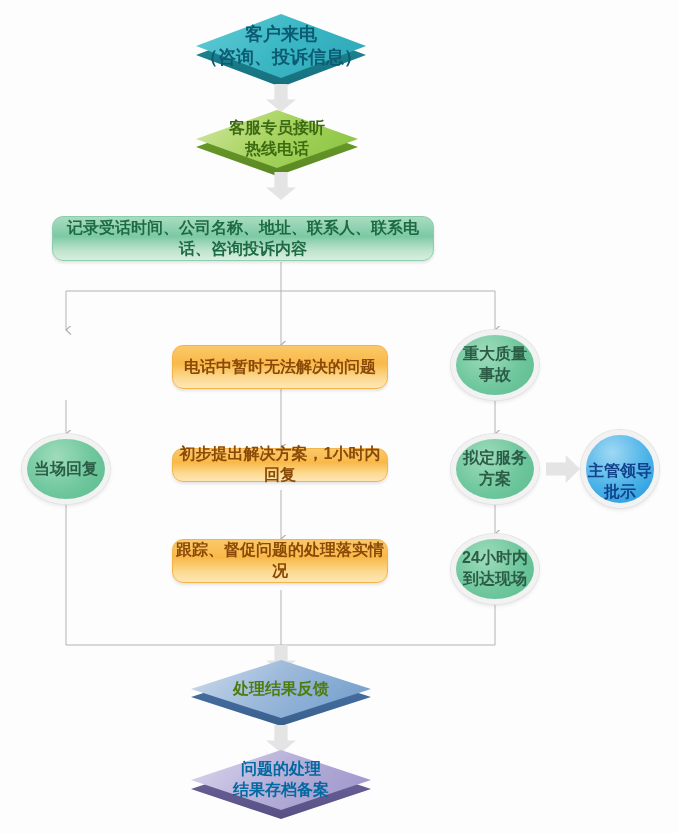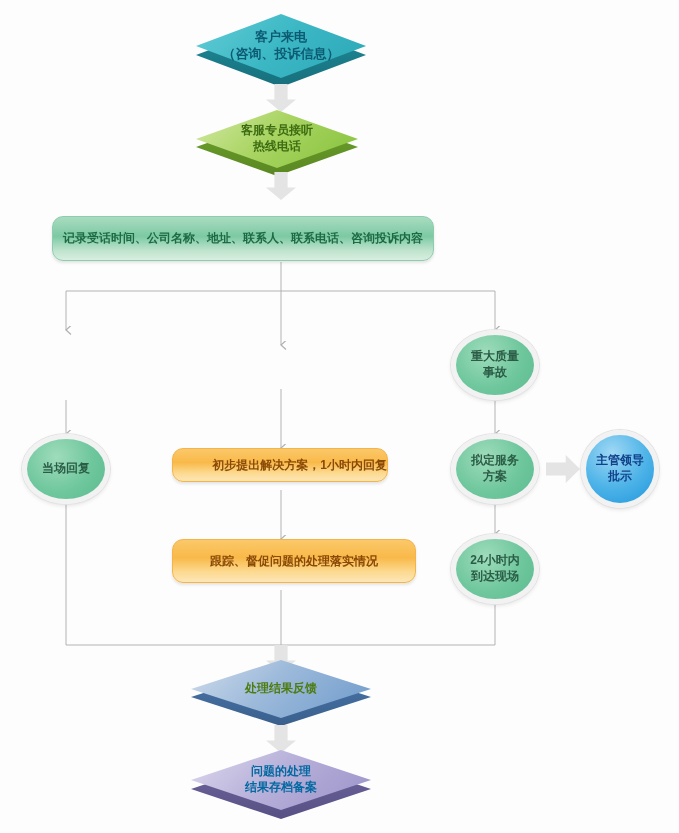--- a/index.html
+++ b/index.html
@@ -96,36 +96,37 @@
     background: radial-gradient(circle at 38% 30%, #9fdcbc 0%, #6fc79d 55%, #5cbb8e 100%);
     border: 5px solid #f2f2f2;
     color: #2b5d46;
     box-shadow: 0 0 0 1px #e2e2e2, 0 2px 4px rgba(0,0,0,.10);
   }
   .circ.blue {
     background: radial-gradient(circle at 38% 26%, #9fd8f4 0%, #4fb4e8 52%, #1f96dd 100%);
     border: 5px solid #f2f2f2;
     color: #11418a;
     box-shadow: 0 0 0 1px #e2e2e2, 0 2px 4px rgba(0,0,0,.10);
+    align-items: flex-end;
   }
 
   
   .blockarrow {
     position: absolute;
     background: #e4e4e4;
   }
   .blockarrow.down {
     clip-path: polygon(28% 0%, 72% 0%, 72% 55%, 100% 55%, 50% 100%, 0% 55%, 28% 55%);
   }
   .blockarrow.right {
     clip-path: polygon(0% 27%, 58% 27%, 58% 0%, 100% 50%, 58% 100%, 58% 73%, 0% 73%);
   }
 
-  .fs13 { font-size: 13px; }
-  .fs12 { font-size: 12px; }
+  .fs13 { font-size: 18px; }
+  .fs12 { font-size: 16px; }
 </style>
 </head>
 <body>
 
 <div id="stage">
 
   <svg id="wires" viewBox="0 0 679 833" width="679" height="833">
     <defs>
       <marker id="ar" markerWidth="9" markerHeight="9" refX="4.5" refY="6" orient="auto" markerUnits="userSpaceOnUse">
         <path d="M0,1 L4.5,6 L9,1" fill="none" stroke="#b0b0b0" stroke-width="1.2"></path>
@@ -170,20 +171,23 @@
 热线电话</div>
   </div>
 
   <div class="blockarrow down" style="left:266px; top:172px; width:30px; height:28px;"></div>
 
   <div class="rrect green fs12" style="left:52px; top:216px; width:382px; height:45px; color:#1d6b44;">
     <span>记录受话时间、公司名称、地址、联系人、联系电话、咨询投诉内容</span>
   </div>
 
 
+  <div class="rrect orange fs12" style="left:172px; top:345px; width:216px; height:44px;">
+    <span>电话中暂时无法解决的问题</span>
+  </div>
 
   <div class="circ green fs12" style="left:22px; top:434px; width:88px; height:70px;">
     <span>当场回复</span>
   </div>
 
   <div class="circ green fs12" style="left:451px; top:330px; width:88px; height:70px;">
     <span>重大质量
 事故</span>
   </div>
 
@@ -196,21 +200,21 @@
 方案</span>
   </div>
 
   <div class="blockarrow right" style="left:546px; top:455px; width:34px; height:28px;"></div>
 
   <div class="circ blue fs12" style="left:581px; top:430px; width:78px; height:78px;">
     <span>主管领导
 批示</span>
   </div>
 
-  <div class="rrect orange fs12" style="left:172px; top:539px; width:244px; height:44px;">
+  <div class="rrect orange fs12" style="left:172px; top:539px; width:216px; height:44px;">
     <span>跟踪、督促问题的处理落实情况</span>
   </div>
 
   <div class="circ green fs12" style="left:451px; top:534px; width:88px; height:70px;">
     <span>24小时内
 到达现场</span>
   </div>
 
   <div class="blockarrow down" style="left:266px; top:645px; width:30px; height:28px;"></div>
 

